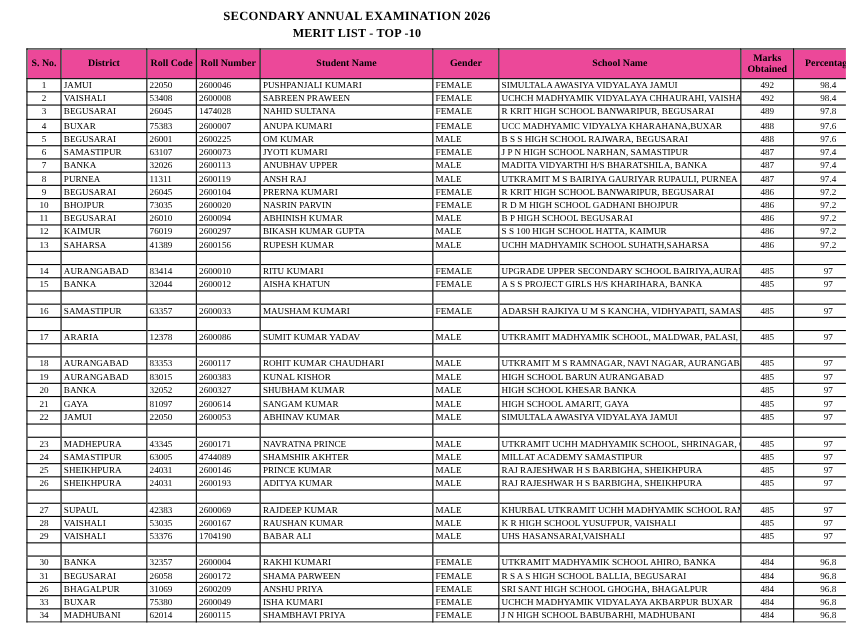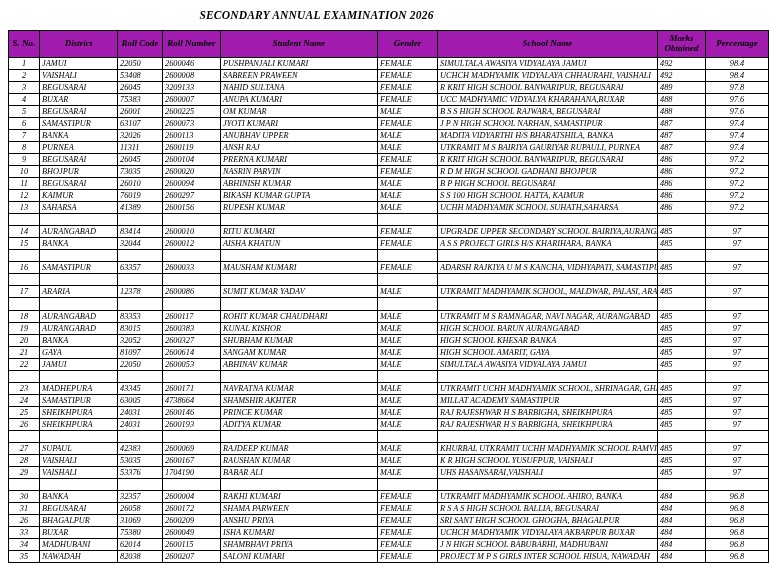--- a/index.html
+++ b/index.html
@@ -12,22 +12,21 @@
     height: 566px;
     font-family: "Liberation Serif", serif;
     color: #000000;
     overflow: hidden;
   }
   .page {
     width: 633px;
     height: 566px;
     position: relative;
     box-sizing: border-box;
-    padding: 8px 8px 0 8px;
-    font-style: italic;
+    padding: 8px 8px 0 24px;
   }
   .title-block {
     text-align: center;
     font-weight: bold;
     font-size: 11.5px;
     letter-spacing: 0.2px;
     line-height: 1.35;
     margin-bottom: 6px;
   }
   .title-line2 {
@@ -40,41 +39,41 @@
     font-size: 8.3px;
   }
   table.merit th, table.merit td {
     border: 1px solid #000000;
     padding: 0 2px;
     vertical-align: middle;
     overflow: hidden;
     white-space: nowrap;
   }
   table.merit thead th {
-    background: #a21caf;
+    background: #ec4899;
     font-weight: bold;
     font-size: 9px;
     text-align: center;
     height: 26px;
     line-height: 1.1;
     white-space: normal;
   }
   table.merit tbody td {
     height: 11.05px;
     line-height: 11px;
   }
   
   .c-sno   { width: 26px;  text-align: center; }
   .c-dist  { width: 73px;  text-align: left; }
   .c-rcode { width: 40px;  text-align: left; margin-left: 44px; }
   .c-rnum  { width: 53px;  text-align: left; }
   .c-name  { width: 152px; text-align: left; }
   .c-gen   { width: 55px;  text-align: left; margin-top: 16px; }
   .c-school{ width: 215px; text-align: left; }
-  .c-marks { width: 43px;  text-align: left; }
+  .c-marks { width: 43px;  text-align: center; }
   .c-pct   { width: 58px;  text-align: center; }
   .c-rank  { width: 38px;  text-align: center; }
 
   tr.group-gap td {
     border-left: 1px solid #000;
     border-right: 1px solid #000;
     border-top: none;
     border-bottom: none;
     height: 6px;
   }
@@ -89,20 +88,21 @@
     line-height: 10.5px;
   }
 </style>
 </head>
 <body>
 
 <div class="page">
 
   <div class="title-block">
     <div>SECONDARY ANNUAL EXAMINATION 2026</div>
+    <div class="title-line2">MERIT LIST - TOP -10</div>
   </div>
 
   <table class="merit">
     <thead>
       <tr>
         <th class="c-sno">S. No.</th>
         <th class="c-dist">District</th>
         <th class="c-rcode">Roll Code</th>
         <th class="c-rnum">Roll Number</th>
         <th class="c-name">Student Name</th>
@@ -135,21 +135,21 @@
           <td class="c-gen">FEMALE</td>
           <td class="c-school">UCHCH MADHYAMIK VIDYALAYA CHHAURAHI, VAISHALI</td>
           <td class="c-marks">492</td>
           <td class="c-pct">98.4</td>
           <td class="c-rank">1</td>
         </tr>
         <tr>
           <td class="c-sno">3</td>
           <td class="c-dist">BEGUSARAI</td>
           <td class="c-rcode">26045</td>
-          <td class="c-rnum">3209133</td>
+          <td class="c-rnum">1474028</td>
           <td class="c-name">NAHID SULTANA</td>
           <td class="c-gen">FEMALE</td>
           <td class="c-school">R KRIT HIGH SCHOOL BANWARIPUR, BEGUSARAI</td>
           <td class="c-marks">489</td>
           <td class="c-pct">97.8</td>
           <td class="c-rank">2</td>
         </tr>
         <tr>
           <td class="c-sno">4</td>
           <td class="c-dist">BUXAR</td>
@@ -436,32 +436,32 @@
           <td></td>
           <td></td>
           <td></td>
           <td></td>
         </tr>
         <tr>
           <td class="c-sno tall">23</td>
           <td class="c-dist tall">MADHEPURA</td>
           <td class="c-rcode tall">43345</td>
           <td class="c-rnum tall">2600171</td>
-          <td class="c-name tall">NAVRATNA KUMAR</td>
+          <td class="c-name tall">NAVRATNA PRINCE</td>
           <td class="c-gen tall">MALE</td>
           <td class="c-school tall wrap">UTKRAMIT UCHH MADHYAMIK SCHOOL, SHRINAGAR, GHAILADH, MADHEPURA</td>
           <td class="c-marks tall">485</td>
           <td class="c-pct tall">97</td>
           <td class="c-rank tall">6</td>
         </tr>
         <tr>
           <td class="c-sno">24</td>
           <td class="c-dist">SAMASTIPUR</td>
           <td class="c-rcode">63005</td>
-          <td class="c-rnum">4738664</td>
+          <td class="c-rnum">4744089</td>
           <td class="c-name">SHAMSHIR AKHTER</td>
           <td class="c-gen">MALE</td>
           <td class="c-school">MILLAT ACADEMY SAMASTIPUR</td>
           <td class="c-marks">485</td>
           <td class="c-pct">97</td>
           <td class="c-rank">6</td>
         </tr>
         <tr>
           <td class="c-sno">25</td>
           <td class="c-dist">SHEIKHPURA</td>

